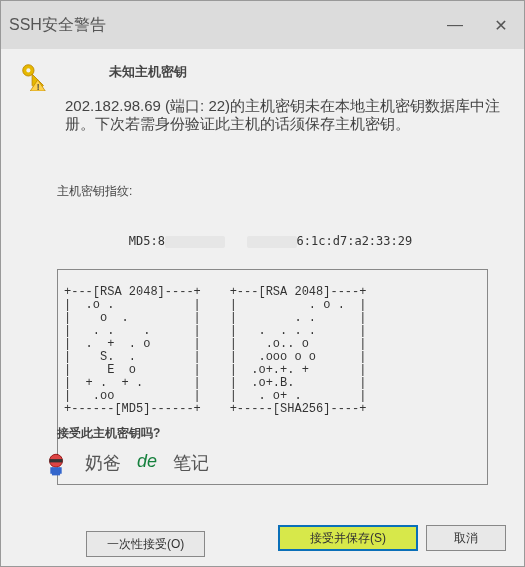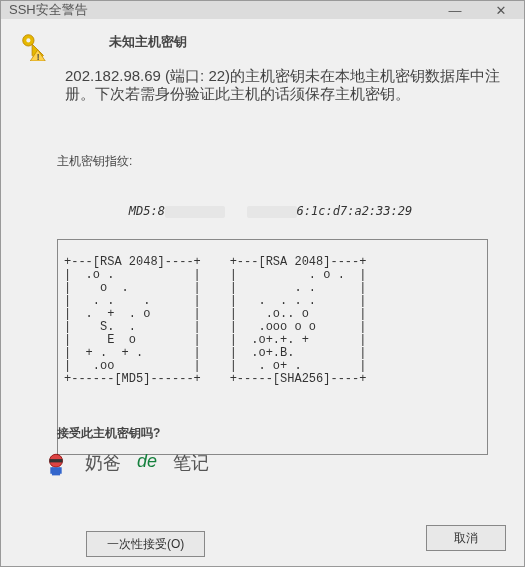--- a/index.html
+++ b/index.html
@@ -1,29 +1,29 @@
 <!DOCTYPE html>
 <html><head>
 <meta charset="utf-8">
 <style>
 *{box-sizing:border-box;margin:0;padding:0;}
 html,body{width:525px;height:567px;font-family:"Microsoft YaHei","Segoe UI",Tahoma,sans-serif;font-size:12px;color:#333;background:#f0f0f0;overflow:hidden;}
 .dialog{width:525px;height:567px;background:#f0f0f0;border:1px solid #999;display:flex;flex-direction:column;}
-.titlebar{height:18px;background:#dcdcdc;display:flex;align-items:center;padding-left:8px;color:#555;font-size:13px;}
+.titlebar{height:48px;background:#dcdcdc;display:flex;align-items:center;padding-left:8px;color:#555;font-size:16px;}
 .titlebar-text{flex:1;}
 .titlebar-buttons{display:flex;height:100%;}
 .titlebar-btn{width:46px;display:flex;align-items:center;justify-content:center;color:#555;font-family:Arial,sans-serif;}
 .content{flex:1;position:relative;padding:10px 18px 0 18px;}
 .icon-area{position:absolute;left:18px;top:12px;}
 .key-icon svg{width:30px;height:30px;}
 .heading{position:absolute;left:64px;top:14px;font-size:13px;font-weight:bold;color:#444;margin-left:44px;}
 .desc{position:absolute;left:64px;top:48px;right:18px;font-size:15px;line-height:18px;color:#444;}
 .fp-label{position:absolute;left:56px;top:134px;font-size:12px;color:#444;}
 .fp-lines{position:absolute;left:70px;top:156px;font-size:12px;line-height:24px;font-family:Consolas,monospace;}
-.fp-line{white-space:pre;font-style:italic;}
+.fp-line{white-space:pre;}
 .obscure{display:inline-block;background:#e6e6e6;border-radius:2px;height:12px;vertical-align:middle;}
 .art-box{position:absolute;left:56px;top:220px;right:36px;height:216px;border:1px solid #888;background:#f0f0f0;padding:16px 6px;font-family:Consolas,"Courier New",monospace;font-size:12px;line-height:13px;white-space:pre;color:#333;}
 .question{position:absolute;left:56px;bottom:78px;font-size:12px;color:#444;font-weight:bold;}
 .watermark{position:absolute;left:42px;bottom:38px;display:flex;align-items:flex-start;gap:16px;font-size:18px;color:#555;}
 .watermark .wm-icon svg{width:26px;height:26px;}
 .watermark .de{color:#15803d;font-style:italic;}
 .footer{height:46px;display:flex;align-items:center;justify-content:flex-end;gap:8px;padding:0 18px 10px 18px;}
 .btn{height:26px;border:1px solid #888;background:#e8e8e8;font-size:12px;padding:0 20px;display:flex;align-items:center;justify-content:center;color:#333;min-width:100px;}
 .btn.primary{background:#d7e84a;border:2px solid #0a6fb8;min-width:140px;}
 .btn.left{position:absolute;left:86px;bottom:10px;margin-top:22px;}
@@ -96,16 +96,17 @@
       </span>
       <span>奶爸</span>
         <span class="de">de</span>
         <span>笔记</span>
     </div>
 
   </div>
 
   <div class="footer">
     <div class="btn left">一次性接受(O)</div>
+    <div class="btn primary">接受并保存(S)</div>
     <div class="btn right">取消</div>
   </div>
 
 </div>
 
 </body></html>

